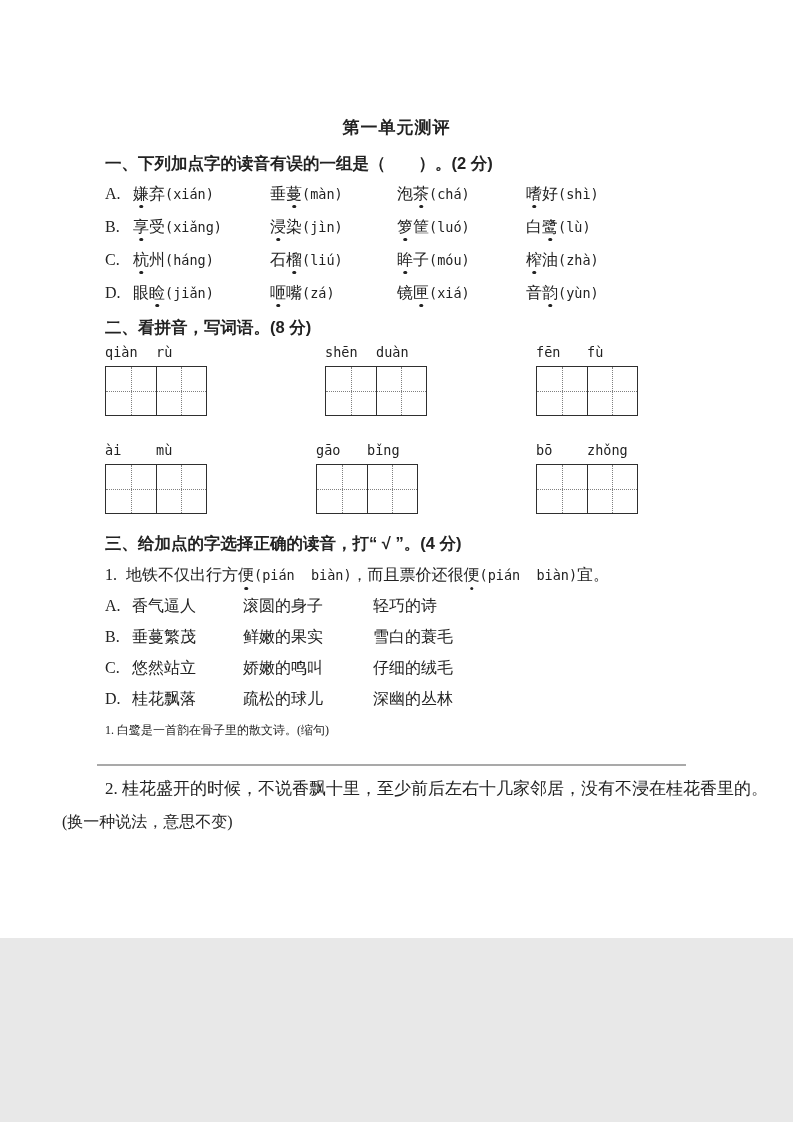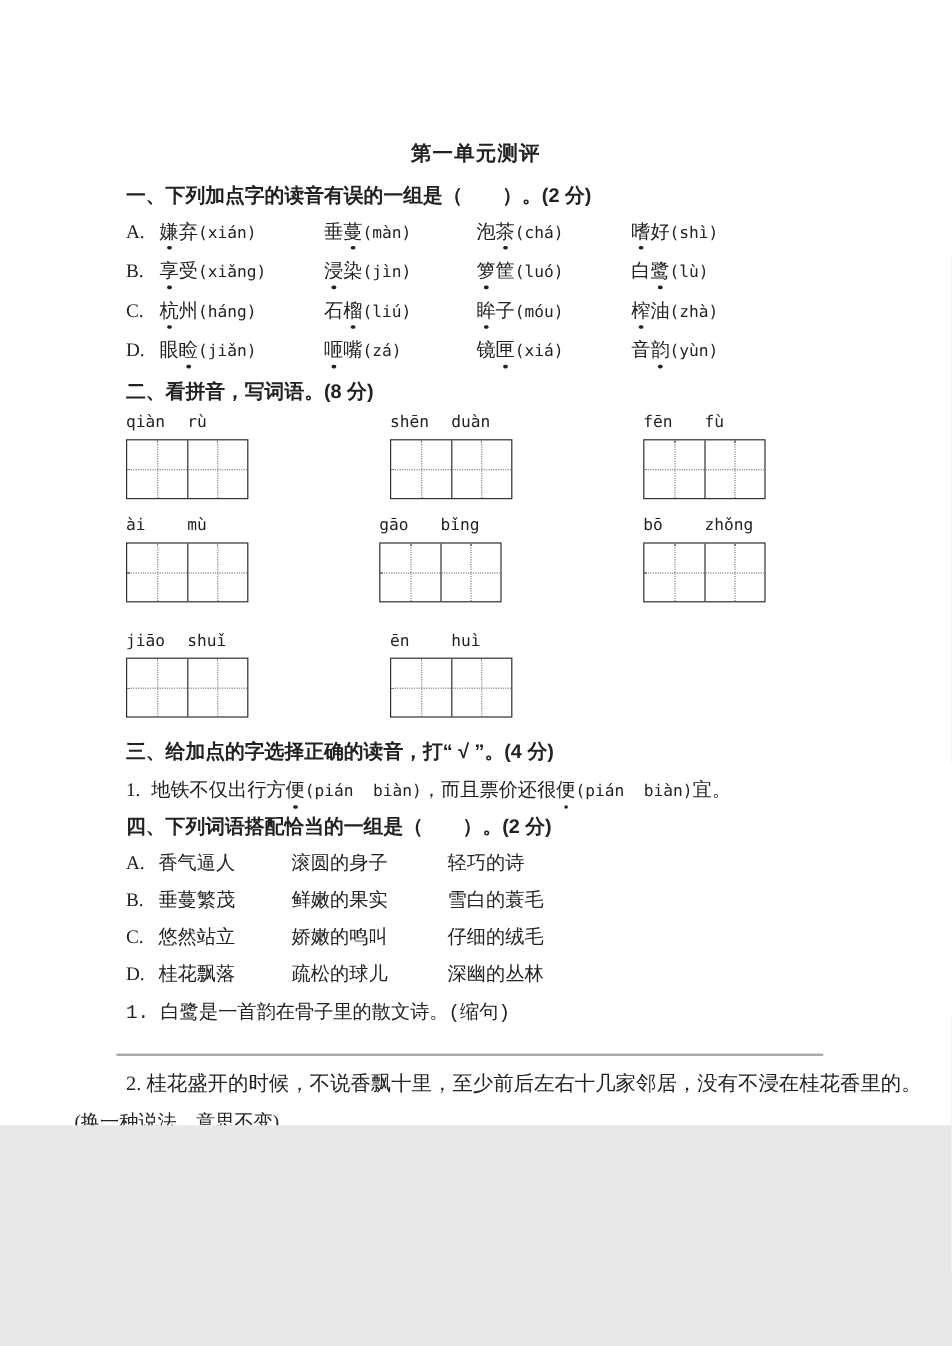--- a/index.html
+++ b/index.html
@@ -30,21 +30,21 @@
   .hz.dotted::after {
     content:""; position:absolute; left:50%; bottom:-4px;
     transform:translateX(-50%); width:3.5px; height:3.5px;
     border-radius:50%; background:#222;
   }
   .py { font-family:"DejaVu Sans Mono", monospace; font-size:13.5px; white-space:pre; }
 
   
   .grid-row { display:flex; margin-left:43px; margin-top:24px; }
   .grid-row.first { margin-top:6px; }
-  .grid-row.second { margin-top:14px; }
+  .grid-row.second { margin-top:26px; }
   .grid-block { width:102px; flex:0 0 auto; }
   .grid-block.g1 { margin-left:118px; }
   .grid-block.g2 { margin-left:109px; }
   .py-row { display:flex; height:18px; margin-bottom:4px; }
   .py-cell { width:51px; text-align:left; font-family:"DejaVu Sans Mono", monospace; font-size:13.5px; }
   .gbox { display:flex; border:1.5px solid #2f2f2f; height:50px; width:102px; box-sizing:border-box; }
   .gcell { width:51px; position:relative; box-sizing:border-box; }
   .gcell + .gcell { border-left:1.5px solid #2f2f2f; }
   .gcell::before { content:""; position:absolute; left:50%; top:0; bottom:0; border-left:1px dotted #808080; }
   .gcell::after  { content:""; position:absolute; top:50%; left:0; right:0; border-top:1px dotted #808080; }
@@ -54,21 +54,21 @@
   .s3-item.first { margin-top:10px; }
   .s3-item .num { margin-right:9px; }
 
   
   .s4-rows { margin:10px 0 0 43px; }
   .s4-row { display:flex; font-size:16px; line-height:20px; margin-bottom:11px; }
   .s4-row .lab { width:27px; flex:0 0 auto; }
   .s4-row .c0 { width:111px; } .s4-row .c1 { width:130px; }
 
   
-  .s5-item1 { margin:6px 0 0 43px; font-size:16px; line-height:20px;font-family:Liberation Mono, monospace; }
+  .s5-item1 { margin:6px 0 0 43px; font-size:12px; line-height:20px; }
   .answer-line { height:2px; background:#a9a9a9; width:589px; margin:24px 0 0 35px; }
   .s5-line1 { margin:13px 0 0 43px; font-size:17px; line-height:20px; white-space:nowrap;font-family:Liberation Serif, serif; }
   .s5-line2 { margin:13px 0 0 0; font-size:16px; line-height:20px; }
   p { margin:0; }
 </style>
 </head>
 <body>
 
 <div class="page">
 
@@ -168,54 +168,31 @@
             <div class="py-row">
               <span class="py-cell">bō</span>
               <span class="py-cell">zhǒng</span>
             </div>
             <div class="gbox">
               <div class="gcell"></div>
               <div class="gcell"></div>
             </div>
           </div>
         </div>
-        <div class="grid-row ">
-          <div class="grid-block g0">
-            <div class="py-row">
-              <span class="py-cell">jiāo</span>
-              <span class="py-cell">shuǐ</span>
-            </div>
-            <div class="gbox">
-              <div class="gcell"></div>
-              <div class="gcell"></div>
-            </div>
-          </div>
-          <div class="grid-block g1">
-            <div class="py-row">
-              <span class="py-cell">ēn</span>
-              <span class="py-cell">huì</span>
-            </div>
-            <div class="gbox">
-              <div class="gcell"></div>
-              <div class="gcell"></div>
-            </div>
-          </div>
-        </div>
       </div>
   </div>
 
   <div>
     <h2 class="sec-h mt18">三、给加点的字选择正确的读音，打“ √ ”。(4 分)</h2>
     <div>
         <p class="s3-item first"><span class="num">1.</span><span>地铁不仅出行方</span><span class="hz dotted">便</span><span class="py">(pián  biàn)</span><span>，而且票价还很</span><span class="hz dotted">便</span><span class="py">(pián  biàn)</span><span>宜。</span></p>
       </div>
   </div>
 
   <div>
-    <h2 class="sec-h mt8">四、下列词语搭配恰当的一组是（　　）。(2 分)</h2>
     <div class="s4-rows">
         <div class="s4-row">
           <span class="lab">A.</span>
           <span class="word c0">香气逼人</span>
           <span class="word c1">滚圆的身子</span>
           <span class="word c2">轻巧的诗</span>
         </div>
         <div class="s4-row">
           <span class="lab">B.</span>
           <span class="word c0">垂蔓繁茂</span>

